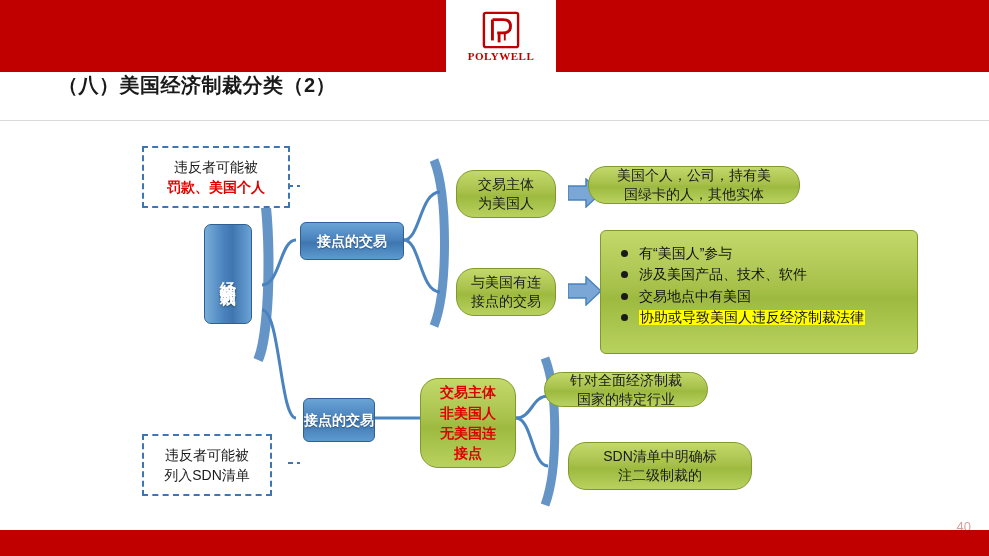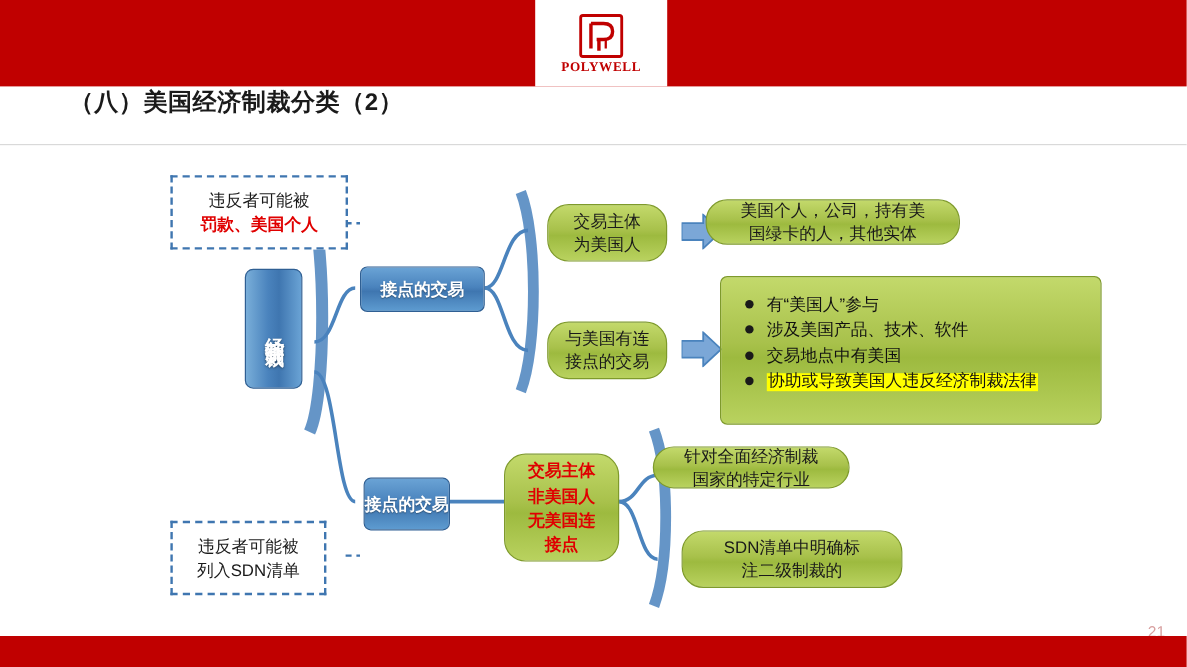--- a/index.html
+++ b/index.html
@@ -274,16 +274,16 @@
 非美国人
 无美国连
 接点</div>
 
   <div class="node green-box" style="left:544px; top:372px; width:164px; height:35px; white-space:pre-line;">针对全面经济制裁
 国家的特定行业</div>
 
   <div class="node green-box" style="left:568px; top:442px; width:184px; height:48px; white-space:pre-line;">SDN清单中明确标
 注二级制裁的</div>
 
-  <div class="page-number">21</div>
+  <div class="page-number">40</div>
   <div class="bottom-band"></div>
 
 </div>
 
 </body></html>

